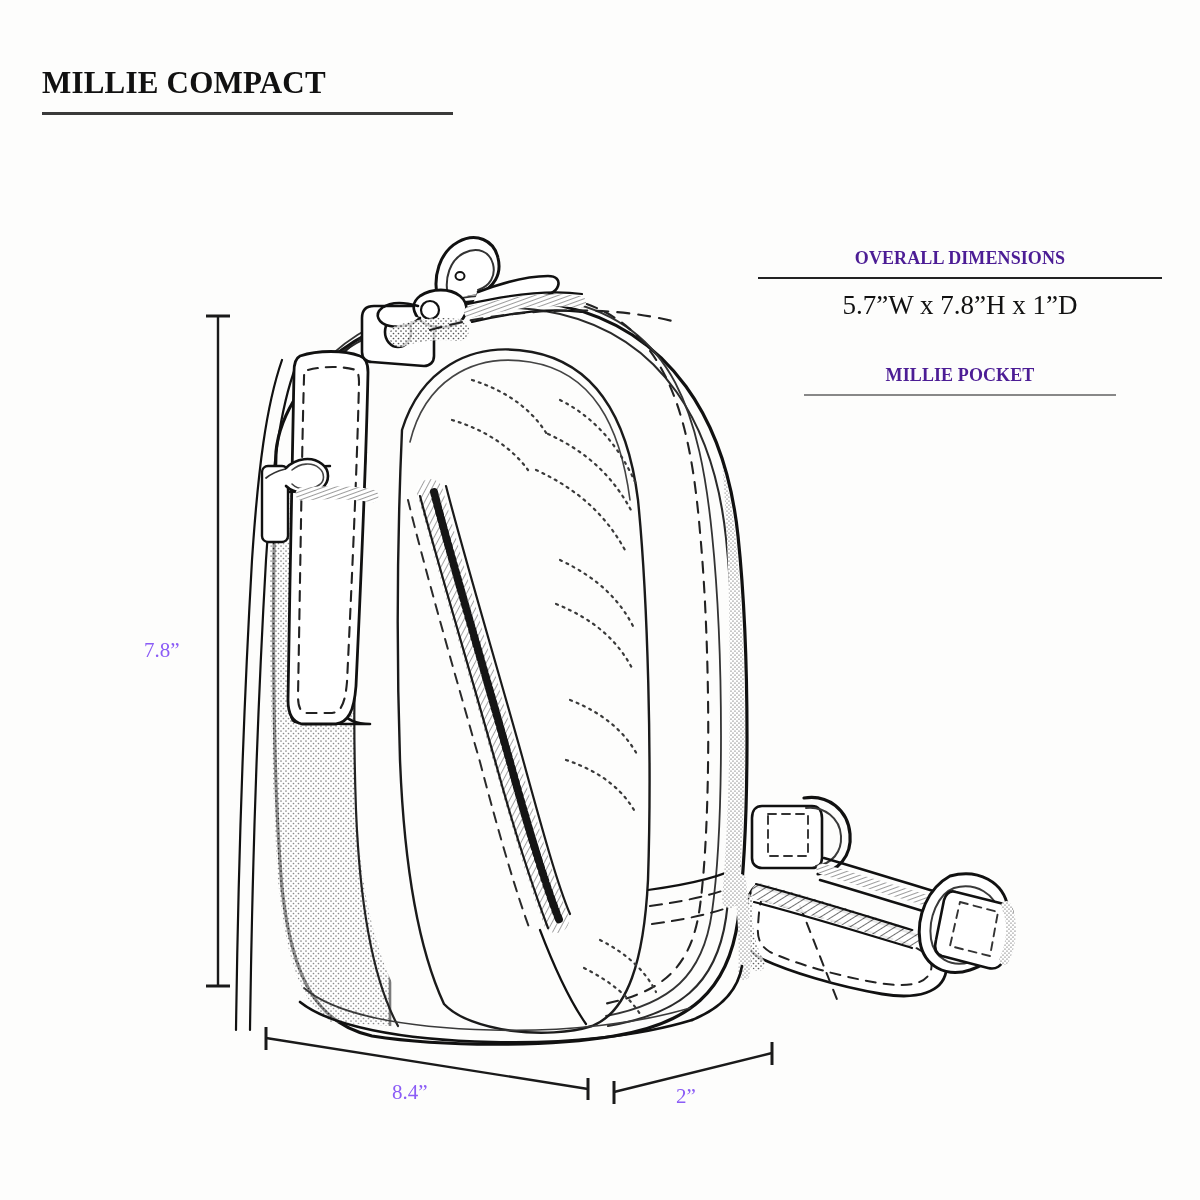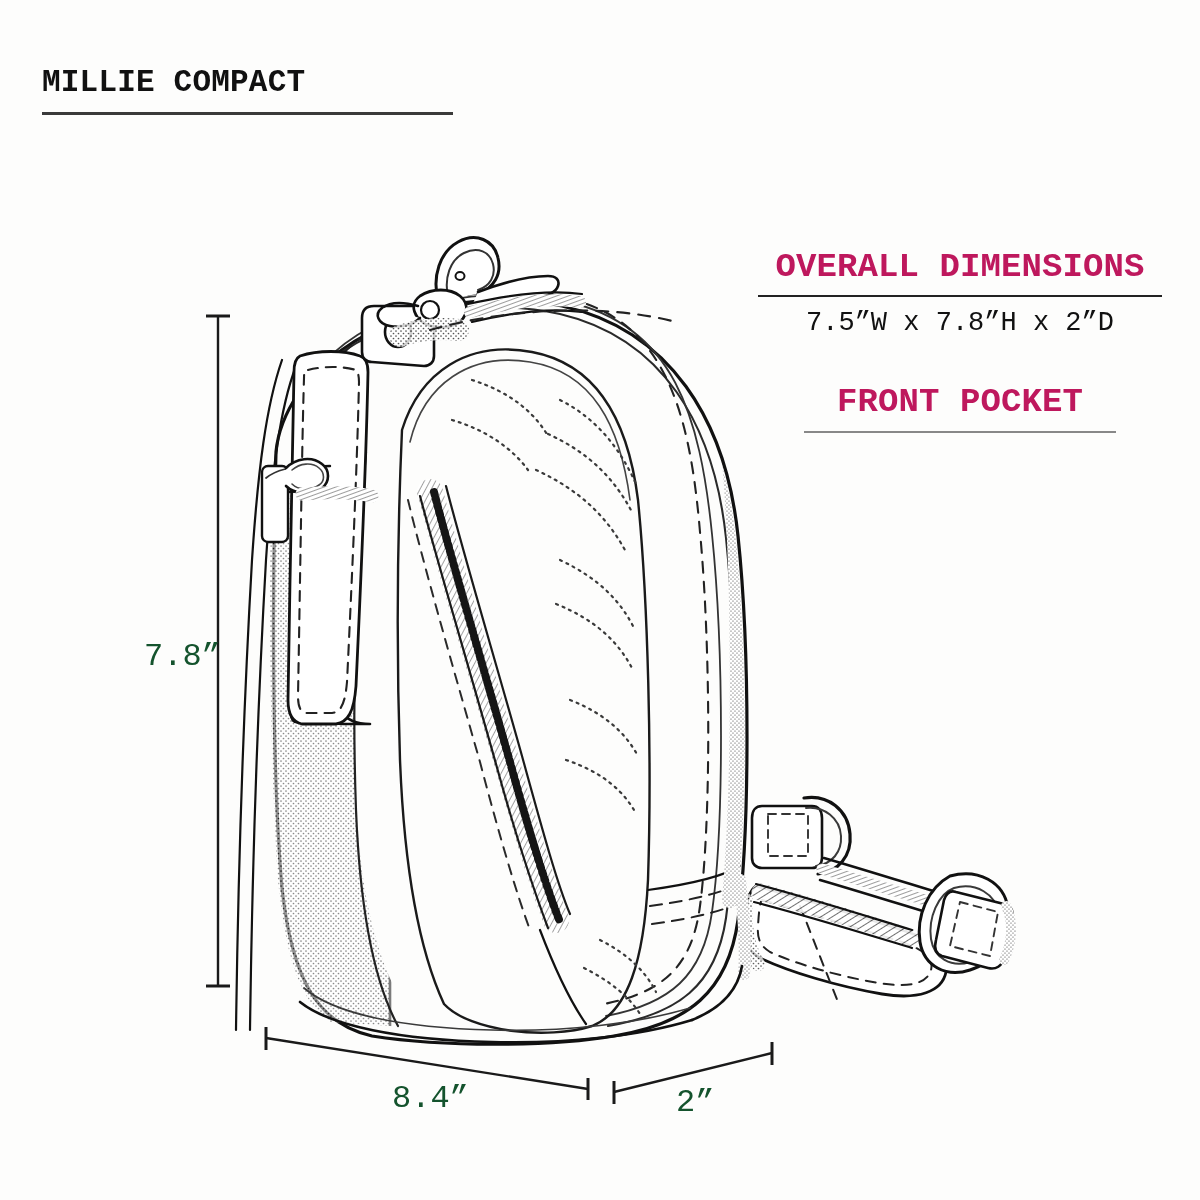--- a/index.html
+++ b/index.html
@@ -5,21 +5,21 @@
   html, body {
     margin: 0;
     padding: 0;
     background: #ffffff;
   }
   #page {
     position: relative;
     width: 1200px;
     height: 1200px;
     background: #fdfdfc;
-    font-family: Liberation Mono, monospace;
+    font-family: Liberation Serif, serif;
     overflow: hidden;
   }
 
   
   #title-block {
     position: absolute;
     left: 42px;
     top: 66px;
     width: 420px;
   }
@@ -41,23 +41,23 @@
   
   #spec-panel {
     position: absolute;
     left: 750px;
     top: 248px;
     width: 420px;
     text-align: center;
   }
   .spec-group { margin-bottom: 44px; }
   .spec-heading {
-    font-size: 34px;
+    font-size: 18px;
     font-weight: bold;
-    color: #be185d;
+    color: #4c1d95;
     letter-spacing: 0.1px;
     white-space: nowrap;
     line-height: 1.15;
   }
   .spec-rule {
     height: 2px;
     background: #222222;
     margin: 8px auto 0 auto;
   }
   .spec-rule.overall { width: 404px; }
@@ -67,22 +67,22 @@
     color: #111111;
     margin-top: 10px;
     white-space: nowrap;
     line-height: 1.2;
   }
   #spec-pocket-group { margin-top: 18px; }
 
   
   .dim-label {
     position: absolute;
-    font-size: 32px;
-    color: #14532d;
+    font-size: 21px;
+    color: #8b5cf6;
     white-space: nowrap;
   }
   #dim-height-label { left: 144px; top: 638px; }
   #dim-width-label  { left: 392px; top: 1080px; }
   #dim-depth-label  { left: 676px; top: 1084px; }
 
   
   #bag-drawing {
     position: absolute;
     left: 0;
@@ -106,25 +106,25 @@
   <div id="title-block">
     <div id="product-title">MILLIE COMPACT</div>
     <div id="title-rule"></div>
   </div>
 
   <div id="spec-panel">
 
     <div class="spec-group">
       <div class="spec-heading">OVERALL DIMENSIONS</div>
       <div class="spec-rule overall"></div>
-      <div class="spec-value">7.5”W x 7.8”H x 2”D</div>
+      <div class="spec-value">5.7”W x 7.8”H x 1”D</div>
     </div>
 
     <div class="spec-group" id="spec-pocket-group">
-      <div class="spec-heading">FRONT POCKET</div>
+      <div class="spec-heading">MILLIE POCKET</div>
       <div class="spec-rule pocket"></div>
     </div>
 
   </div>
 
   <svg id="bag-drawing" viewBox="0 0 1200 1200">
     <defs>
 
       <pattern id="stipple" width="5" height="5" patternUnits="userSpaceOnUse">
         <rect width="5" height="5" fill="#ffffff"></rect>

